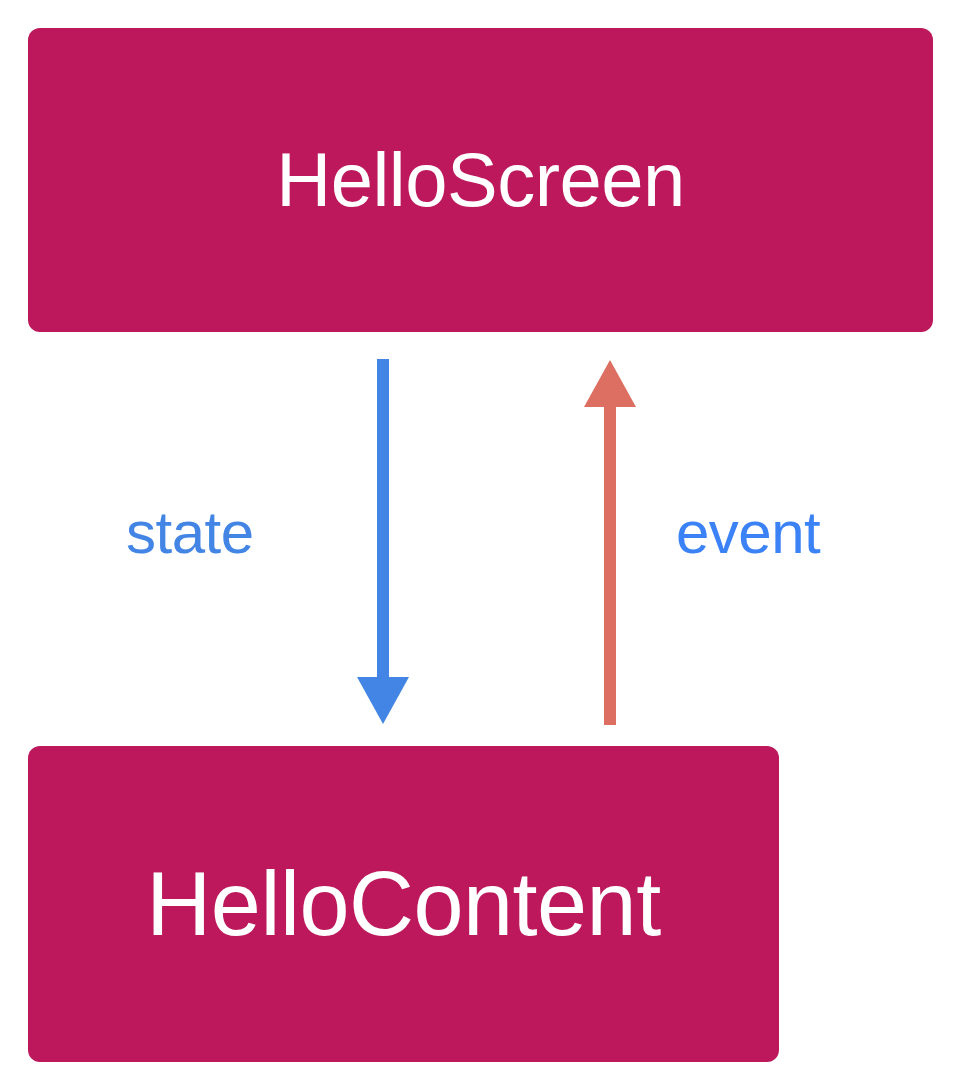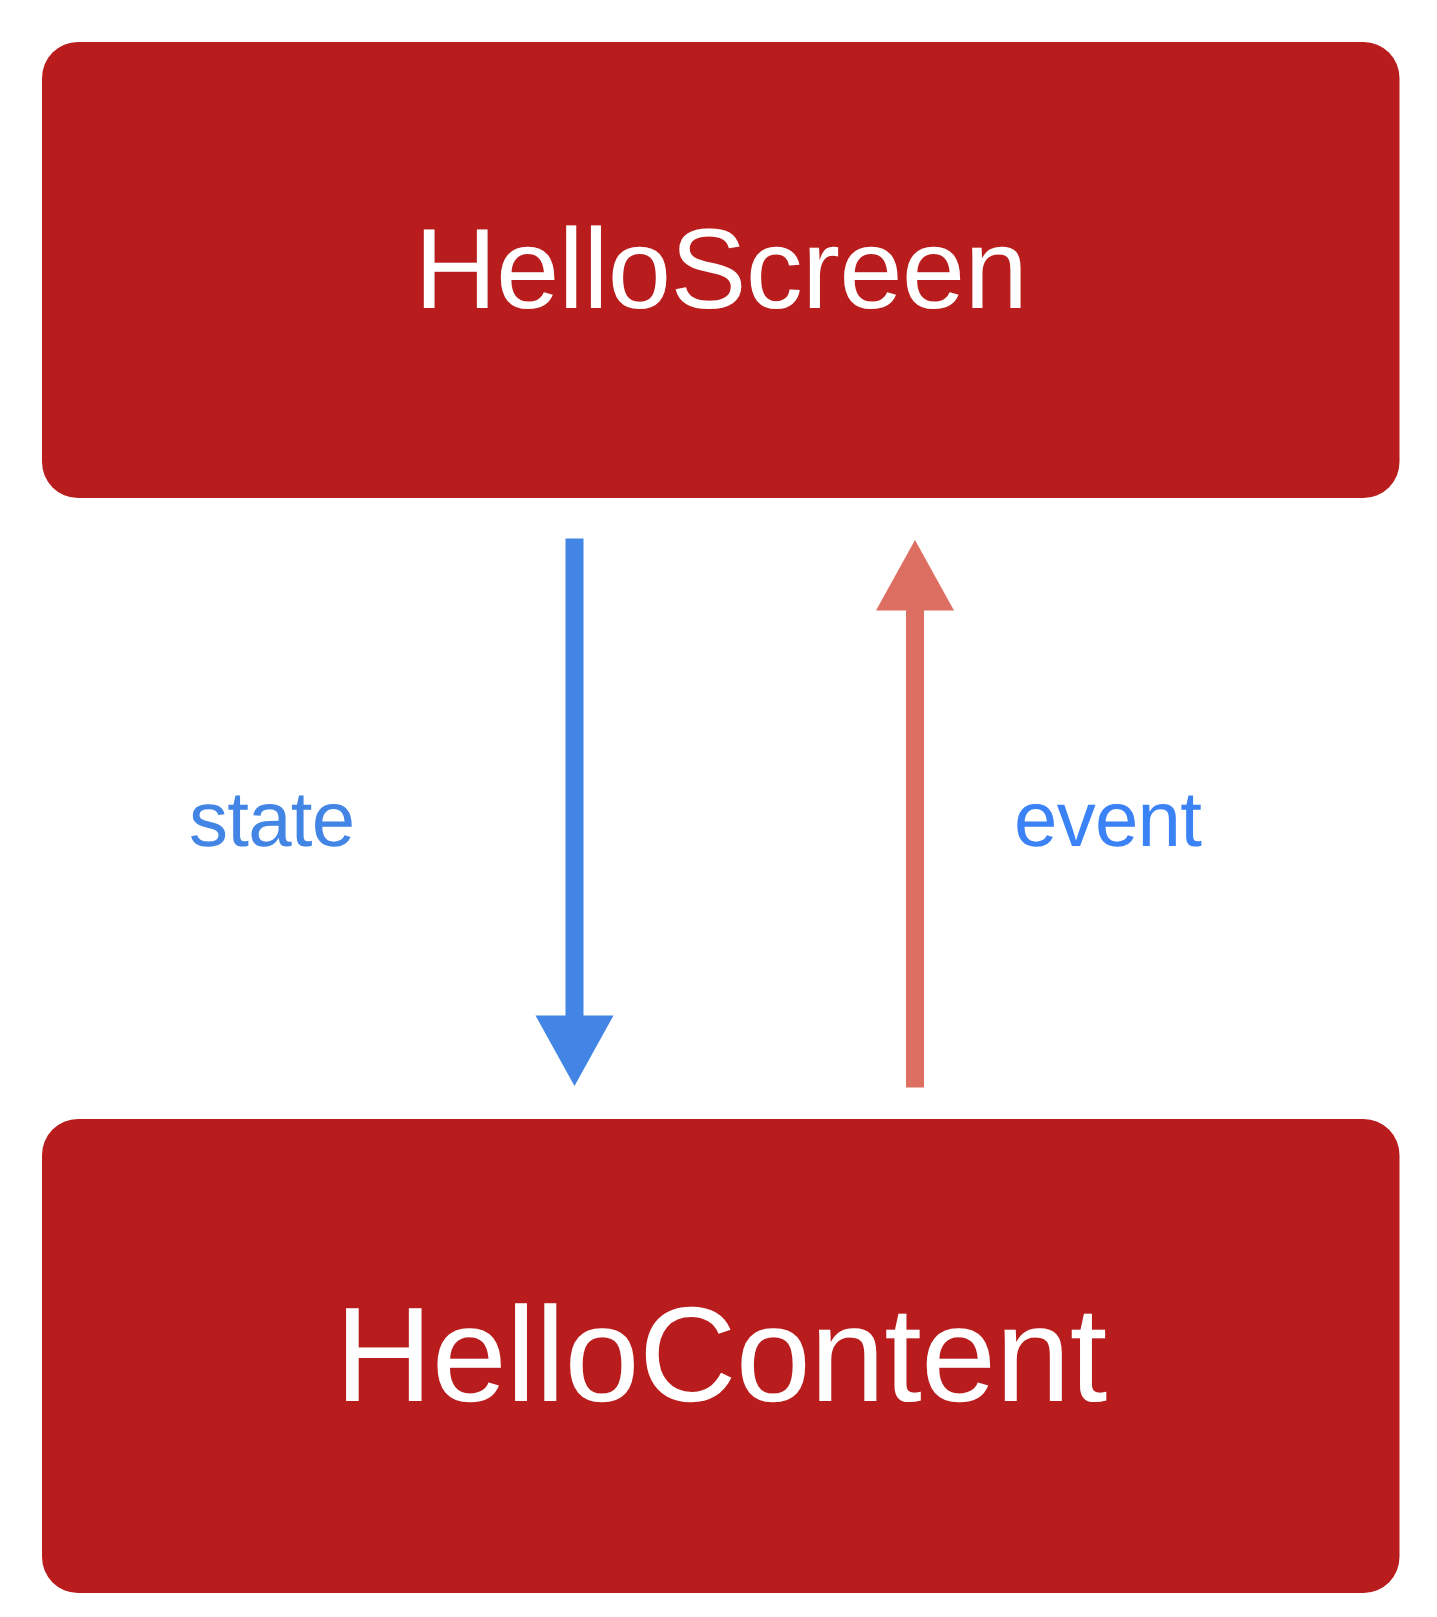--- a/index.html
+++ b/index.html
@@ -16,22 +16,22 @@
     width: 958px;
     height: 1078px;
     background: #ffffff;
     overflow: hidden;
   }
 
   
   .node {
     position: absolute;
     box-sizing: border-box;
-    background: #b91c1c;
-    border-radius: 24px;
+    background: #be185d;
+    border-radius: 12px;
     display: flex;
     align-items: center;
     justify-content: center;
   }
   .node-label {
     color: #ffffff;
     font-family: "Liberation Sans", sans-serif;
     font-weight: 400;
     letter-spacing: -0.5px;
     line-height: 1;
@@ -42,46 +42,45 @@
     left: 28px;
     top: 28px;
     width: 905px;
     height: 304px;
   }
   #node-screen .node-label { font-size: 76px; }
 
   #node-content {
     left: 28px;
     top: 746px;
-    width: 905px;
+    width: 751px;
     height: 316px;
     text-align: right;
   }
   #node-content .node-label { font-size: 90px; }
 
   
   #arrow-layer {
     position: absolute;
     left: 0;
     top: 0;
     width: 958px;
     height: 1078px;
     pointer-events: none;
   }
 
   
   .edge-label {
     position: absolute;
     font-family: "Liberation Sans", sans-serif;
     font-weight: 400;
-    font-size: 52px;
+    font-size: 60px;
     line-height: 1;
     white-space: nowrap;
     letter-spacing: -0.5px;
-    margin-top: 18px;
   }
   #label-state {
     left: 126px;
     top: 503px;
     color: #4285E4;
   }
   #label-event {
     left: 676px;
     top: 503px;
     color: #3b82f6;

